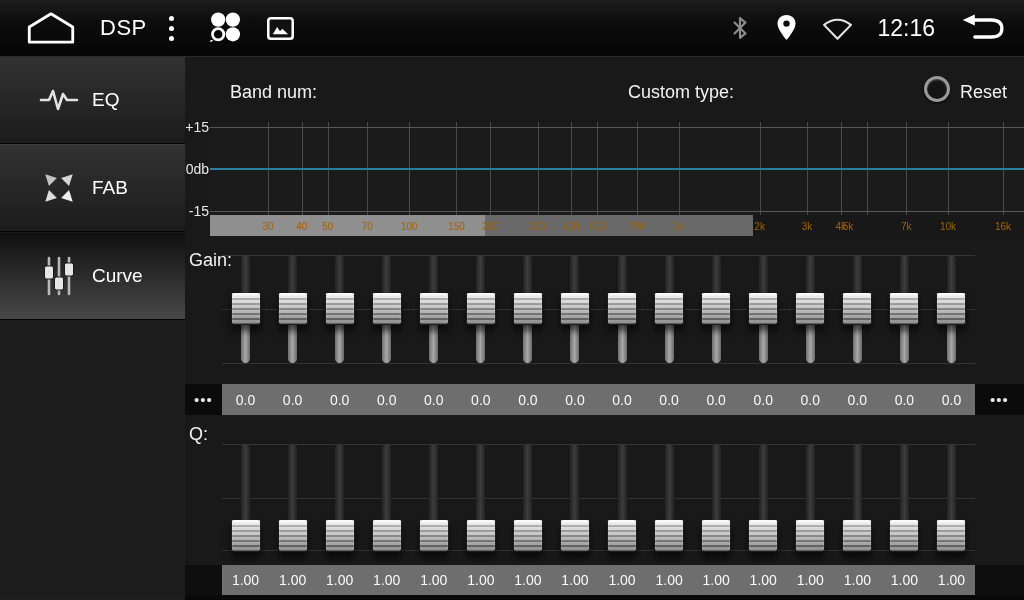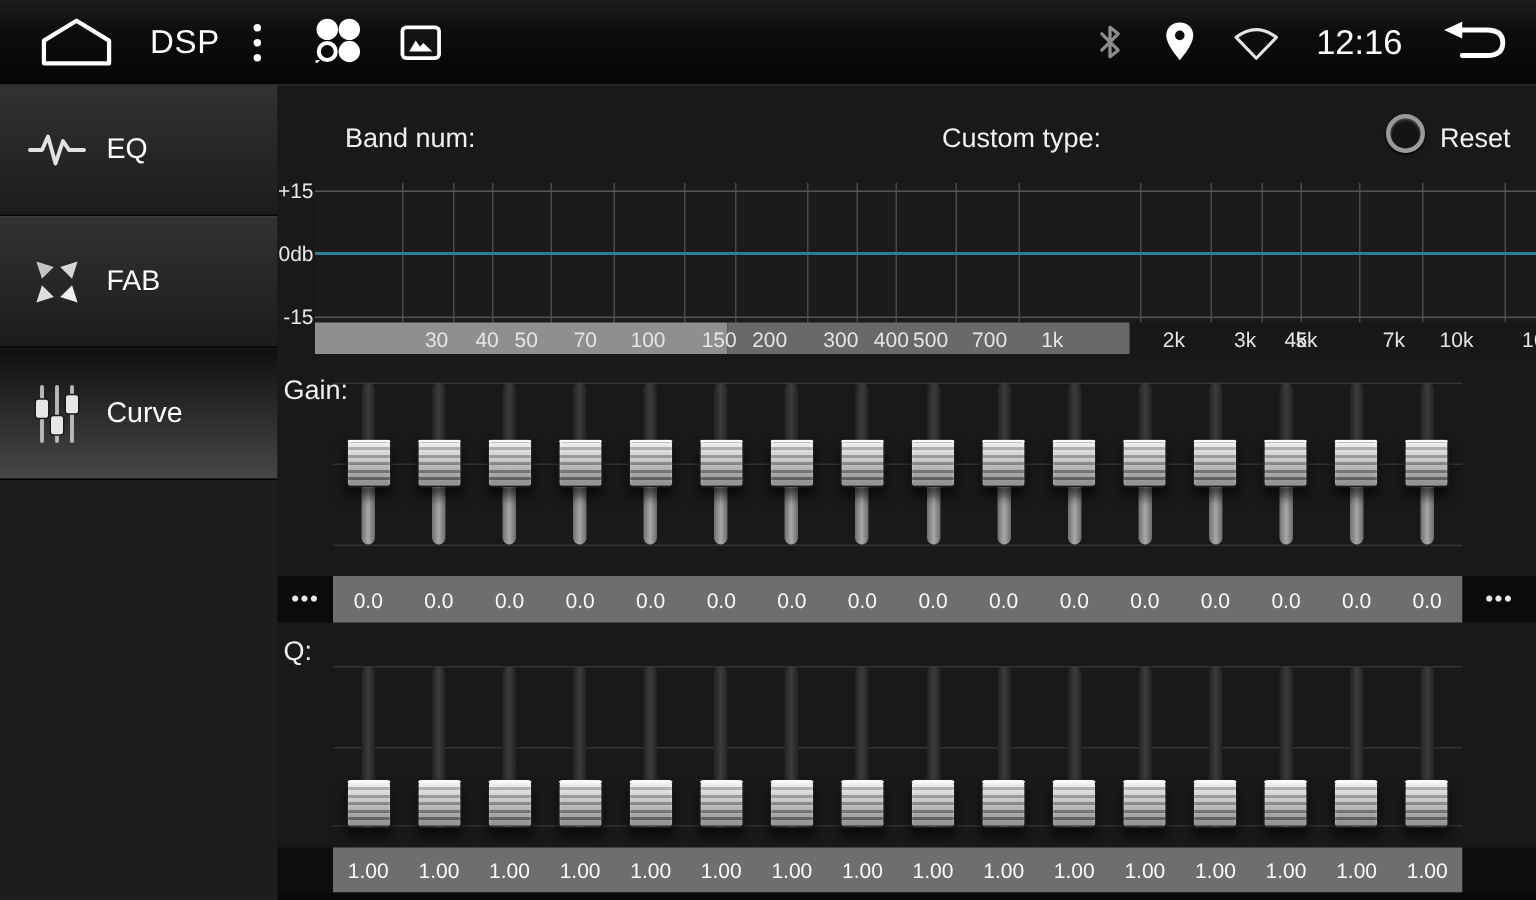--- a/index.html
+++ b/index.html
@@ -17,21 +17,21 @@
   .tb-dots{margin-left:22px;display:flex;flex-direction:column;gap:5px;}
   .tb-dots i{width:5px;height:5px;border-radius:50%;background:#fff;}
   .tb-clover{margin-left:30px;}
   .tb-gallery{margin-left:20px;}
   .tb-spacer{flex:1;}
   .tb-right{display:flex;align-items:center;gap:24px;margin-right:16px;}
   .tb-time{font-size:23px;color:#fff;}
 
   
   .sidebar{position:absolute;left:0;top:56px;width:185px;height:544px;background:#1e1e1e;}
-  .side-item{height:88px;display:flex;align-items:center;padding-left:15px;box-sizing:border-box;
+  .side-item{height:88px;display:flex;align-items:center;padding-left:36px;box-sizing:border-box;
     background:linear-gradient(180deg,#323232 0%,#1c1c1c 100%);
     border-bottom:1px solid #040404;box-shadow:inset 0 1px 0 rgba(255,255,255,.05);cursor:pointer;}
   .side-item.selected{background:linear-gradient(180deg,#0f0f0f 0%,#484848 100%);}
   .side-item .icon{width:46px;display:flex;justify-content:center;}
   .side-item .lbl{font-size:19px;color:#fff;margin-left:10px;}
   .side-rest{height:calc(544px - 267px);background:#1d1d1d;}
 
   
   .main{position:absolute;left:185px;top:56px;width:839px;height:544px;background:#191919;}
 
@@ -55,21 +55,21 @@
   
   .ylab{position:absolute;left:0;width:24px;text-align:right;font-size:14px;color:#e8e8e8;transform:translateY(-50%);}
   .plot{position:absolute;left:25px;top:66px;width:814px;height:93px;background:#1b1b1c;}
   .vline{position:absolute;top:0;bottom:0;width:1px;background:#4b4b4b;}
   .hline-top,.hline-bot{position:absolute;left:0;right:0;height:1px;background:#565656;}
   .hline-top{top:5px;} .hline-bot{top:89px;}
   .zero-line{position:absolute;left:0;right:0;top:46px;height:2px;background:var(--zero-line,#2b7f9e);}
   .freq-axis{position:absolute;left:25px;top:159px;width:814px;height:21px;background:#181818;}
   .seg-light{position:absolute;left:0;top:0;height:21px;width:275px;background:var(--axis-light,#8f8f8f);}
   .seg-mid{position:absolute;left:275px;top:0;height:21px;width:268px;background:var(--axis-mid,#696969);}
-  .freq-tick{position:absolute;top:50%;transform:translate(-50%,-50%);font-size:14px;color:#e5e5e5;white-space:nowrap;margin-left:23px;}
+  .freq-tick{position:absolute;top:50%;transform:translate(-50%,-50%);font-size:10px;color:#a16207;white-space:nowrap;}
 
   
   .sec-label{position:absolute;left:4px;font-size:18px;color:#f2f2f2;}
   .lab-gain{top:194px;} .lab-q{top:368px;}
   .sliders{position:absolute;left:37px;width:753px;display:flex;}
   .sliders-gain{top:197px;height:124px;}
   .sliders-q{top:386px;height:112px;}
   .slider{flex:1;position:relative;cursor:pointer;}
   .track{position:absolute;left:50%;width:9px;margin-left:-4.5px;border-radius:5px;}
   .track.dark{top:2px;height:calc(16px + var(--f) * 76px);background:linear-gradient(90deg,#232323,#3c3c3c,#232323);}

